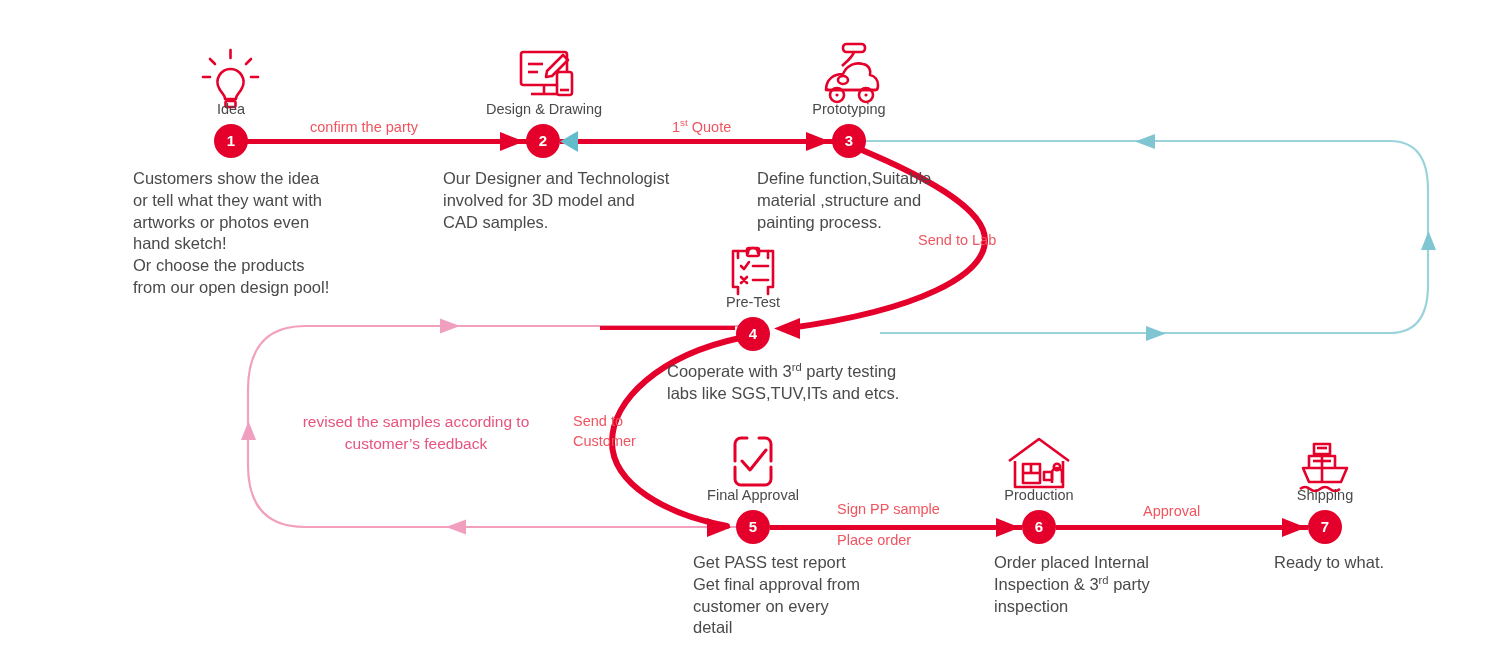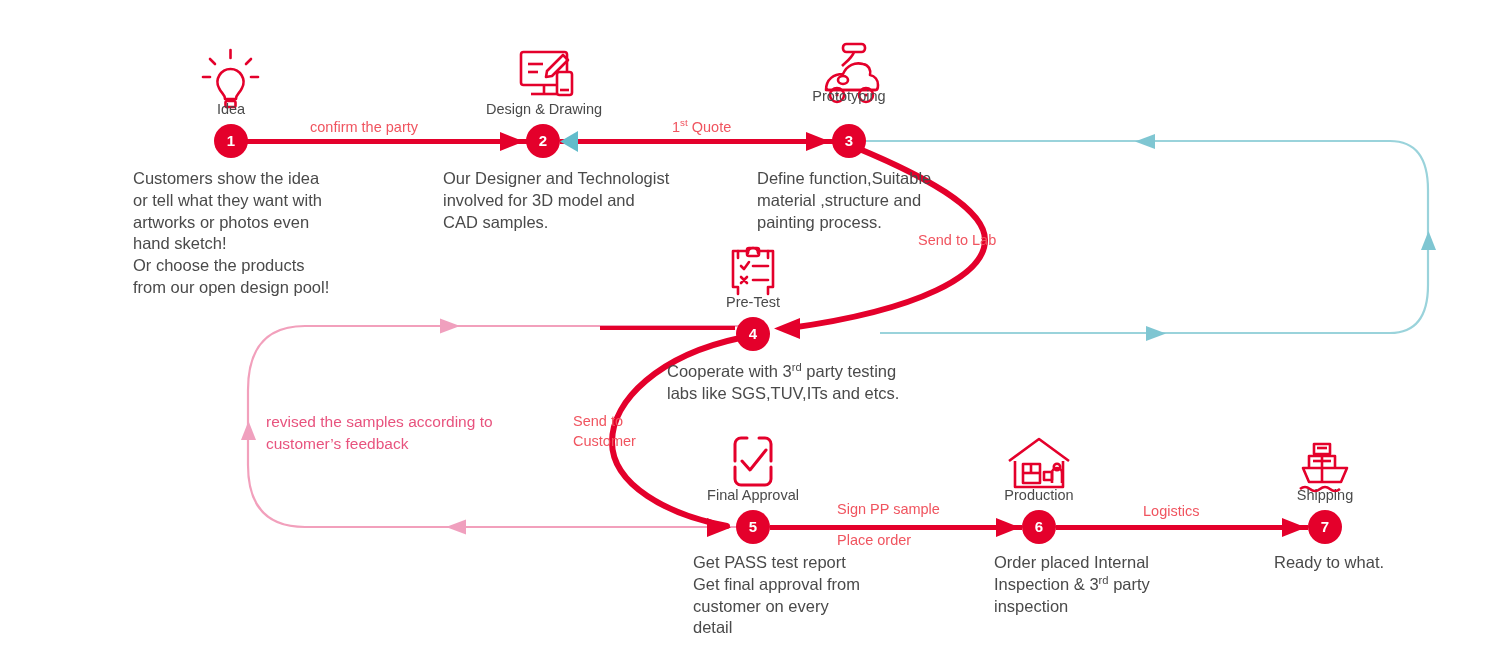--- a/index.html
+++ b/index.html
@@ -157,21 +157,21 @@
   <div class="num" style="left:214px;top:124px;">1</div>
   <div class="num" style="left:526px;top:124px;">2</div>
   <div class="num" style="left:832px;top:124px;">3</div>
   <div class="num" style="left:736px;top:317px;">4</div>
   <div class="num" style="left:736px;top:510px;">5</div>
   <div class="num" style="left:1022px;top:510px;">6</div>
   <div class="num" style="left:1308px;top:510px;">7</div>
 
   <div class="lbl node-label" style="left:181px;top:101px;width:100px;">Idea</div>
   <div class="lbl node-label" style="left:474px;top:101px;width:140px;">Design &amp; Drawing</div>
-  <div class="lbl node-label" style="left:789px;top:88px;width:120px;">Prototyping</div>
+  <div class="lbl node-label" style="left:789px;top:101px;width:120px;">Prototyping</div>
   <div class="lbl node-label" style="left:703px;top:294px;width:100px;">Pre-Test</div>
   <div class="lbl node-label" style="left:693px;top:487px;width:120px;">Final Approval</div>
   <div class="lbl node-label" style="left:989px;top:487px;width:100px;">Production</div>
   <div class="lbl node-label" style="left:1285px;top:487px;width:80px;">Shipping</div>
 
   <div class="lbl desc" style="left:133px;top:168px;width:300px;white-space:pre-line;">Customers show the idea
 or tell what they want with
 artworks or photos even
 hand sketch!
 Or choose the products
@@ -200,20 +200,20 @@
   <div class="lbl edge-red" style="left:310px;top:119px;">confirm the party</div>
 
   <div class="lbl edge-red" style="left:672px;top:119px;"><span>1</span><sup>st</sup><span> Quote</span></div>
 
   <div class="lbl edge-red" style="left:918px;top:232px;">Send to Lab</div>
 
 
   <div class="lbl edge-red" style="left:573px;top:412px;width:90px;white-space:pre-line;line-height:1.35;">Send to
 Customer</div>
 
-  <div class="lbl edge-pink" style="left:266px;top:411px;width:300px;white-space:pre-line;line-height:1.45;">revised the samples according to
+  <div class="lbl edge-pink" style="left:266px;top:411px;width:300px;white-space:pre-line;line-height:1.45;text-align:center;">revised the samples according to
 customer’s feedback</div>
 
   <div class="lbl edge-red" style="left:837px;top:501px;">Sign PP sample</div>
   <div class="lbl edge-red" style="left:837px;top:532px;">Place order</div>
-  <div class="lbl edge-red" style="left:1143px;top:503px;">Logistics</div>
+  <div class="lbl edge-red" style="left:1143px;top:503px;">Approval</div>
 
 </div>
 
 </body></html>

